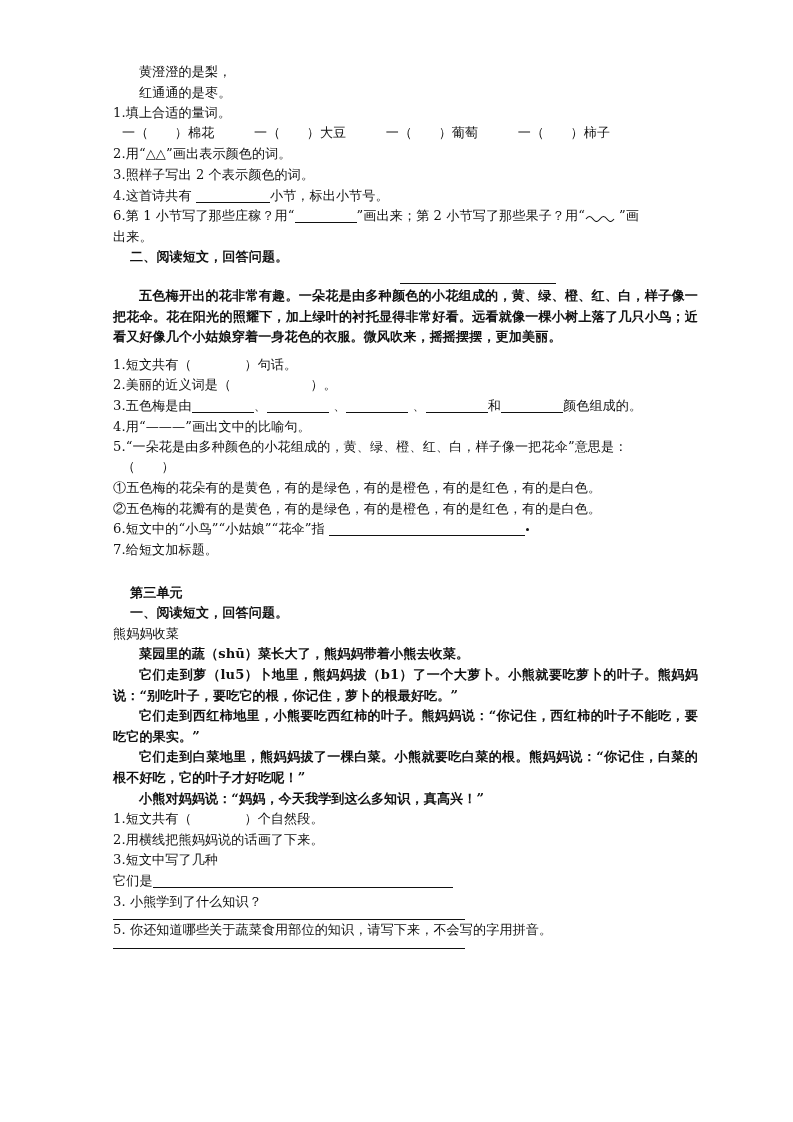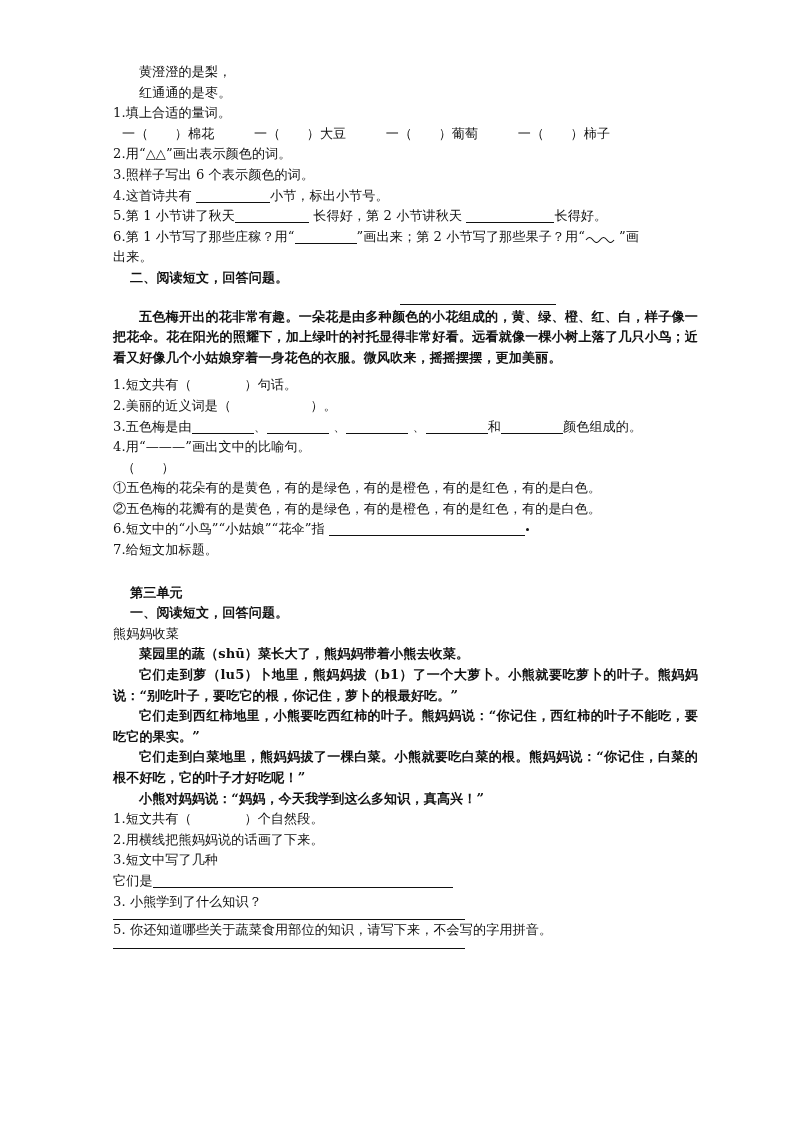--- a/index.html
+++ b/index.html
@@ -21,21 +21,21 @@
     box-sizing: border-box;
     padding: 62px 95px 40px 113px;
   }
   .ln {
     font-size: 13.1px;
     line-height: 20.6px;
     white-space: pre-wrap;
     letter-spacing: 0.1px;
   }
   .ind1 { text-indent: 26px; }
-  .ind-sm { padding-left: 9px; }
+  .ind-sm { padding-left: 9px; font-family: Liberation Mono, monospace; }
   .bold { font-weight: bold; margin-left: 17px; }
   .just {
     text-align: justify;
     text-align-last: left;
     text-justify: inter-ideograph;
     font-weight: bold;
   }
   .gap-sm { height: 7px; }
   .gap-md { height: 15px; }
   .gap-lg { height: 22px; }
@@ -89,26 +89,25 @@
 <body>
 
 <div class="page">
 
   <div class="ln ind1">黄澄澄的是梨，</div>
   <div class="ln ind1">红通通的是枣。</div>
 
   <div class="ln">1.填上合适的量词。</div>
   <div class="ln ind-sm">一（　　）棉花　　　一（　　）大豆　　　一（　　）葡萄　　　一（　　）柿子</div>
   <div class="ln">2.用“△△”画出表示颜色的词。</div>
-  <div class="ln">3.照样子写出 6 个表示颜色的词。</div>
+  <div class="ln">3.照样子写出 2 个表示颜色的词。</div>
 
 
   <div class="ln"><span>4.这首诗共有</span>&nbsp;<span class="blank b-md"></span><span>小节，标出小节号。</span></div>
 
-  <div class="ln"><span>5.第 1 小节讲了秋天</span><span class="blank b-md"></span>&nbsp;<span>长得好，第 2 小节讲秋天</span>&nbsp;<span class="blank b-lg"></span><span>长得好。</span></div>
 
   <div class="ln"><span>6.第 1 小节写了那些庄稼？用“</span><span class="blank b-sm"></span><span>”画出来；第 2 小节写了那些果子？用“</span><span class="wavy"><svg width="34" height="9" viewBox="0 0 34 9">
           <path d="M1 6 Q4.5 1 8 6 T15 6 T22 6 T29 6" fill="none" stroke="#111" stroke-width="1.1"></path>
         </svg></span><span>”画</span></div>
   <div class="ln">出来。</div>
 
   <div class="ln bold">二、阅读短文，回答问题。</div>
 
   <div class="gap-md"></div>
   <div class="rule rule-pass"></div>
@@ -116,20 +115,21 @@
   <div class="ln ind1 just">五色梅开出的花非常有趣。一朵花是由多种颜色的小花组成的，黄、绿、橙、红、白，样子像一把花伞。花在阳光的照耀下，加上绿叶的衬托显得非常好看。远看就像一棵小树上落了几只小鸟；近看又好像几个小姑娘穿着一身花色的衣服。微风吹来，摇摇摆摆，更加美丽。</div>
 
   <div class="gap-sm"></div>
 
   <div class="ln">1.短文共有（　　　　）句话。</div>
   <div class="ln">2.美丽的近义词是（　　　　　　）。</div>
 
   <div class="ln"><span>3.五色梅是由</span><span class="blank b-sm"></span><span>、</span><span class="blank b-sm"></span>&nbsp;<span>、</span><span class="blank b-sm"></span>&nbsp;<span>、</span><span class="blank b-sm"></span><span>和</span><span class="blank b-sm"></span><span>颜色组成的。</span></div>
 
   <div class="ln">4.用“———”画出文中的比喻句。</div>
+  <div class="ln">5.“一朵花是由多种颜色的小花组成的，黄、绿、橙、红、白，样子像一把花伞”意思是：</div>
   <div class="ln ind-sm">（　　）</div>
   <div class="ln">①五色梅的花朵有的是黄色，有的是绿色，有的是橙色，有的是红色，有的是白色。</div>
   <div class="ln">②五色梅的花瓣有的是黄色，有的是绿色，有的是橙色，有的是红色，有的是白色。</div>
 
   <div class="ln"><span>6.短文中的“小鸟”“小姑娘”“花伞”指</span>&nbsp;<span class="blank b-wide"></span><span class="dot-end"></span></div>
 
   <div class="ln">7.给短文加标题。</div>
 
   <div class="gap-lg"></div>
 

